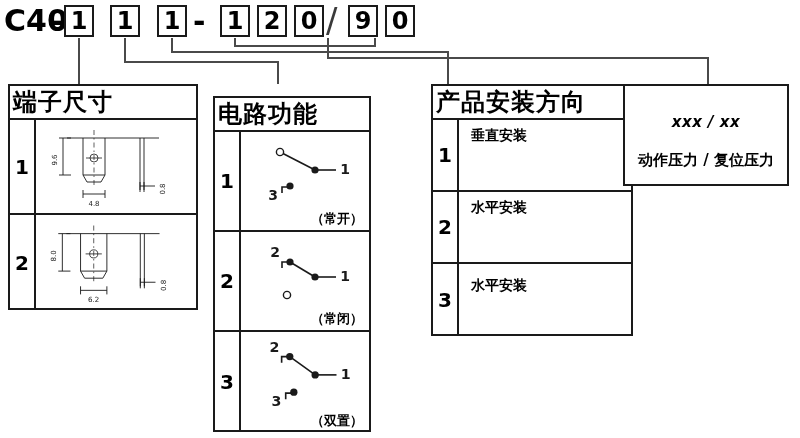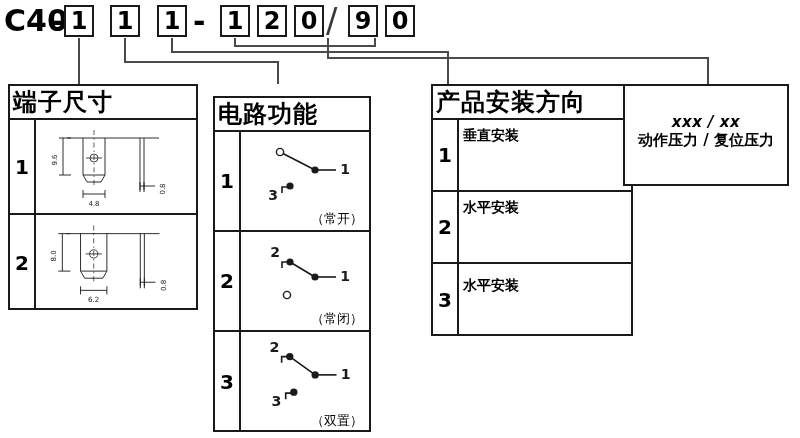--- a/index.html
+++ b/index.html
@@ -129,48 +129,48 @@
   
   .term-draw { position: absolute; left: 0; top: 0; width: 100%; height: 100%; }
 
   
   .circ-draw { position: absolute; left: 0; top: 0; width: 100%; height: 100%; }
   .circ-caption {
     position: absolute;
     right: 6px;
     bottom: 2px;
     font-size: 13px;
-    font-weight: normal;
+    font-weight: bold;
     white-space: nowrap;
   }
 
   
   .inst-text {
-    padding: 6px 0 0 4px;
+    padding: 6px 0 0 12px;
     font-size: 14px;
     font-weight: bold;
     line-height: 19px;
   }
   .inst-text div { white-space: nowrap; }
 
   
   .press-body {
     text-align: center;
     padding-top: 27px;
   }
   .press-line1 {
     font-size: 15px;
     font-weight: bold;
     font-style: italic;
     letter-spacing: 0.5px;
   }
   .press-line2 {
     font-size: 15px;
     font-weight: bold;
-    margin-top: 0;
+    margin-top: 20px;
     white-space: nowrap;
   }
 </style>
 </head>
 <body>
 
 <div id="stage">
 
   <svg id="connectors" viewBox="0 0 800 438">
     <g stroke="#4a4a4a" stroke-width="1.6" fill="none" shape-rendering="crispEdges">

